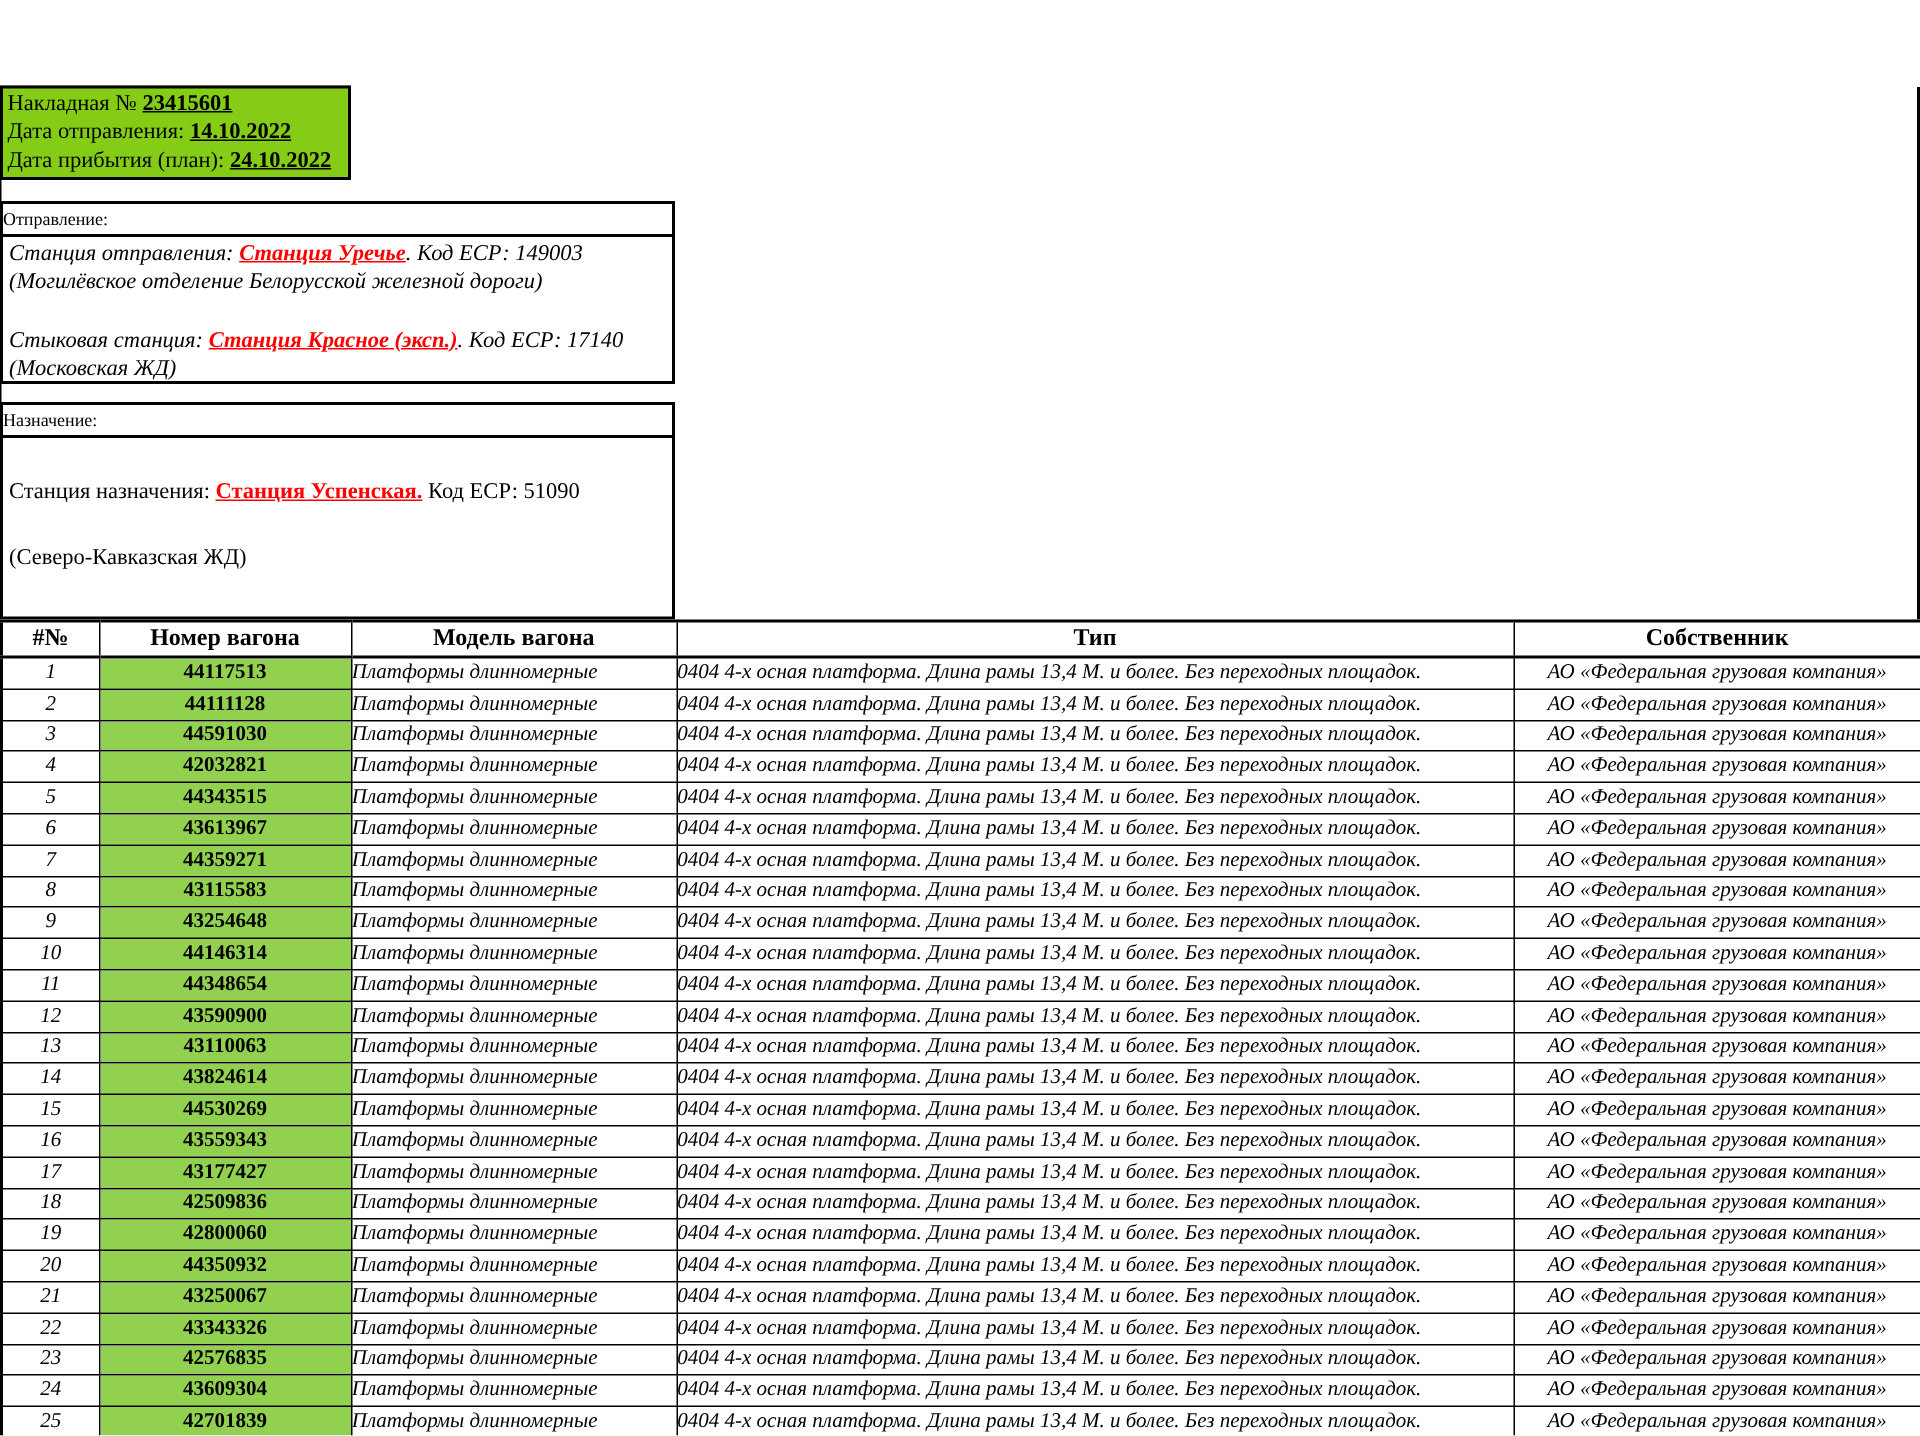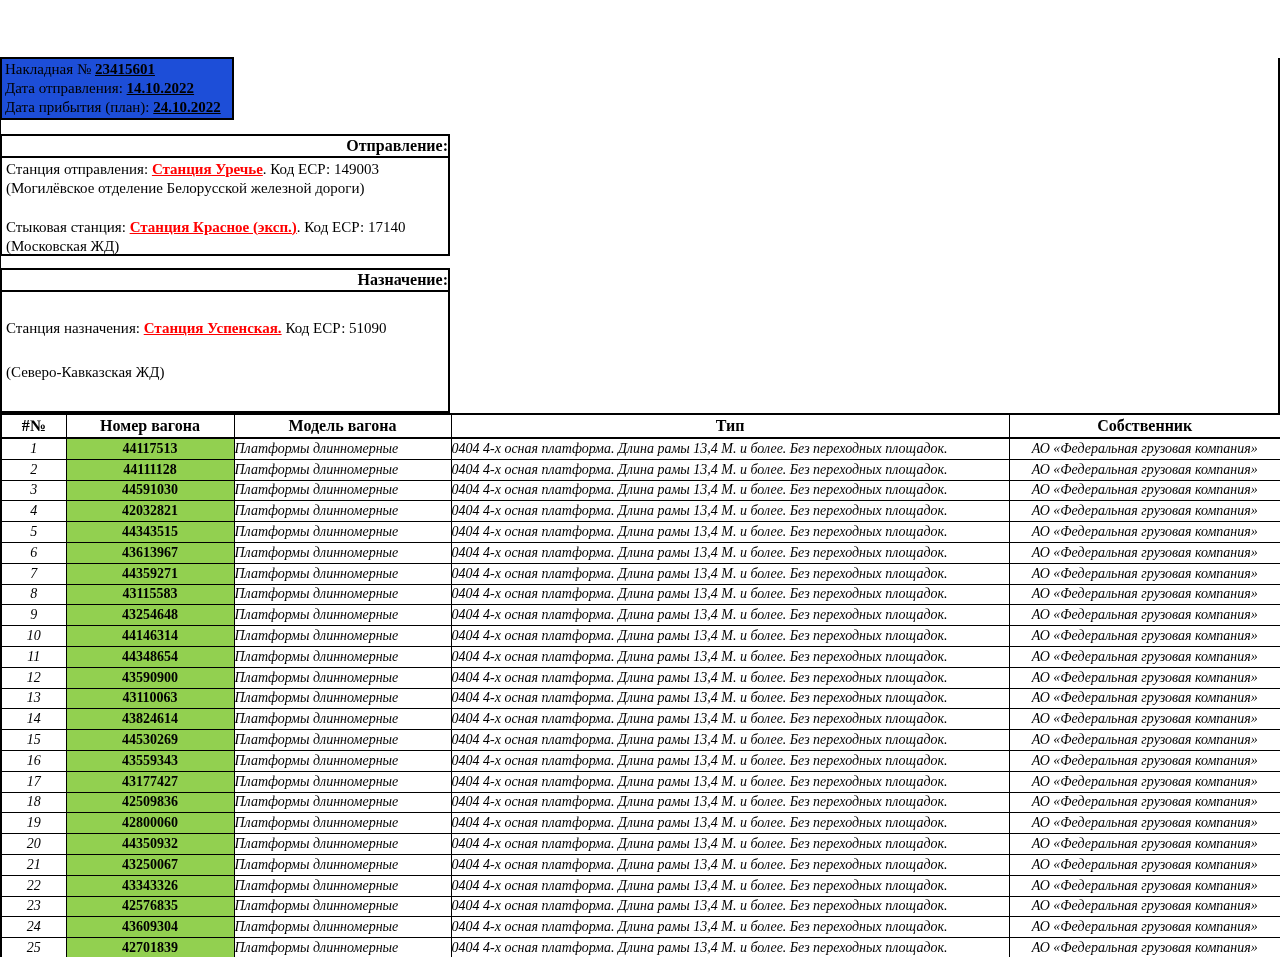--- a/index.html
+++ b/index.html
@@ -42,42 +42,42 @@
     background: #fff;
   }
   
   .waybill-box {
     position: absolute; top: 57px; left: 0;
     width: 234px; height: 63px;
     border: 2px solid #000;
     box-sizing: border-box;
     padding: 1px 3px;
     font-size: 15px;
-    background: #1d4ed8;
+    background: #84cc16;
   }
   .waybill-box .line { line-height: 19px; white-space: nowrap; }
   .bold-u { font-weight: bold; text-decoration: underline; }
   
   .info-box {
     position: absolute; left: 0;
     width: 450px;
     border: 2px solid #000;
     box-sizing: border-box;
     background: #fff;
   }
   .dep-box  { top: 134px; height: 122px; }
   .dest-box { top: 268px; height: 145px; }
   .box-header {
-    font-weight: bold; font-size: 16px;
-    text-align: right;
+    font-weight: normal; font-size: 12px;
+    text-align: left;
     height: 20px; line-height: 20px;
     border-bottom: 2px solid #000;
   }
   .box-body { padding: 2px 4px 0 4px; font-size: 15px; }
-  .dep-box  .box-body .line { line-height: 19.2px; white-space: nowrap; }
+  .dep-box  .box-body .line { line-height: 19.2px; white-space: nowrap; font-style: italic; }
   .dest-box .box-body .line { line-height: 20px; white-space: nowrap; margin-top: 24px; }
   .italic { font-style: italic; }
   
   table.wagons {
     position: absolute; top: 413px; left: 0;
     width: 1280px;
     border-collapse: collapse;
     table-layout: fixed;
     border: 2px solid #000;
     background: #fff;

